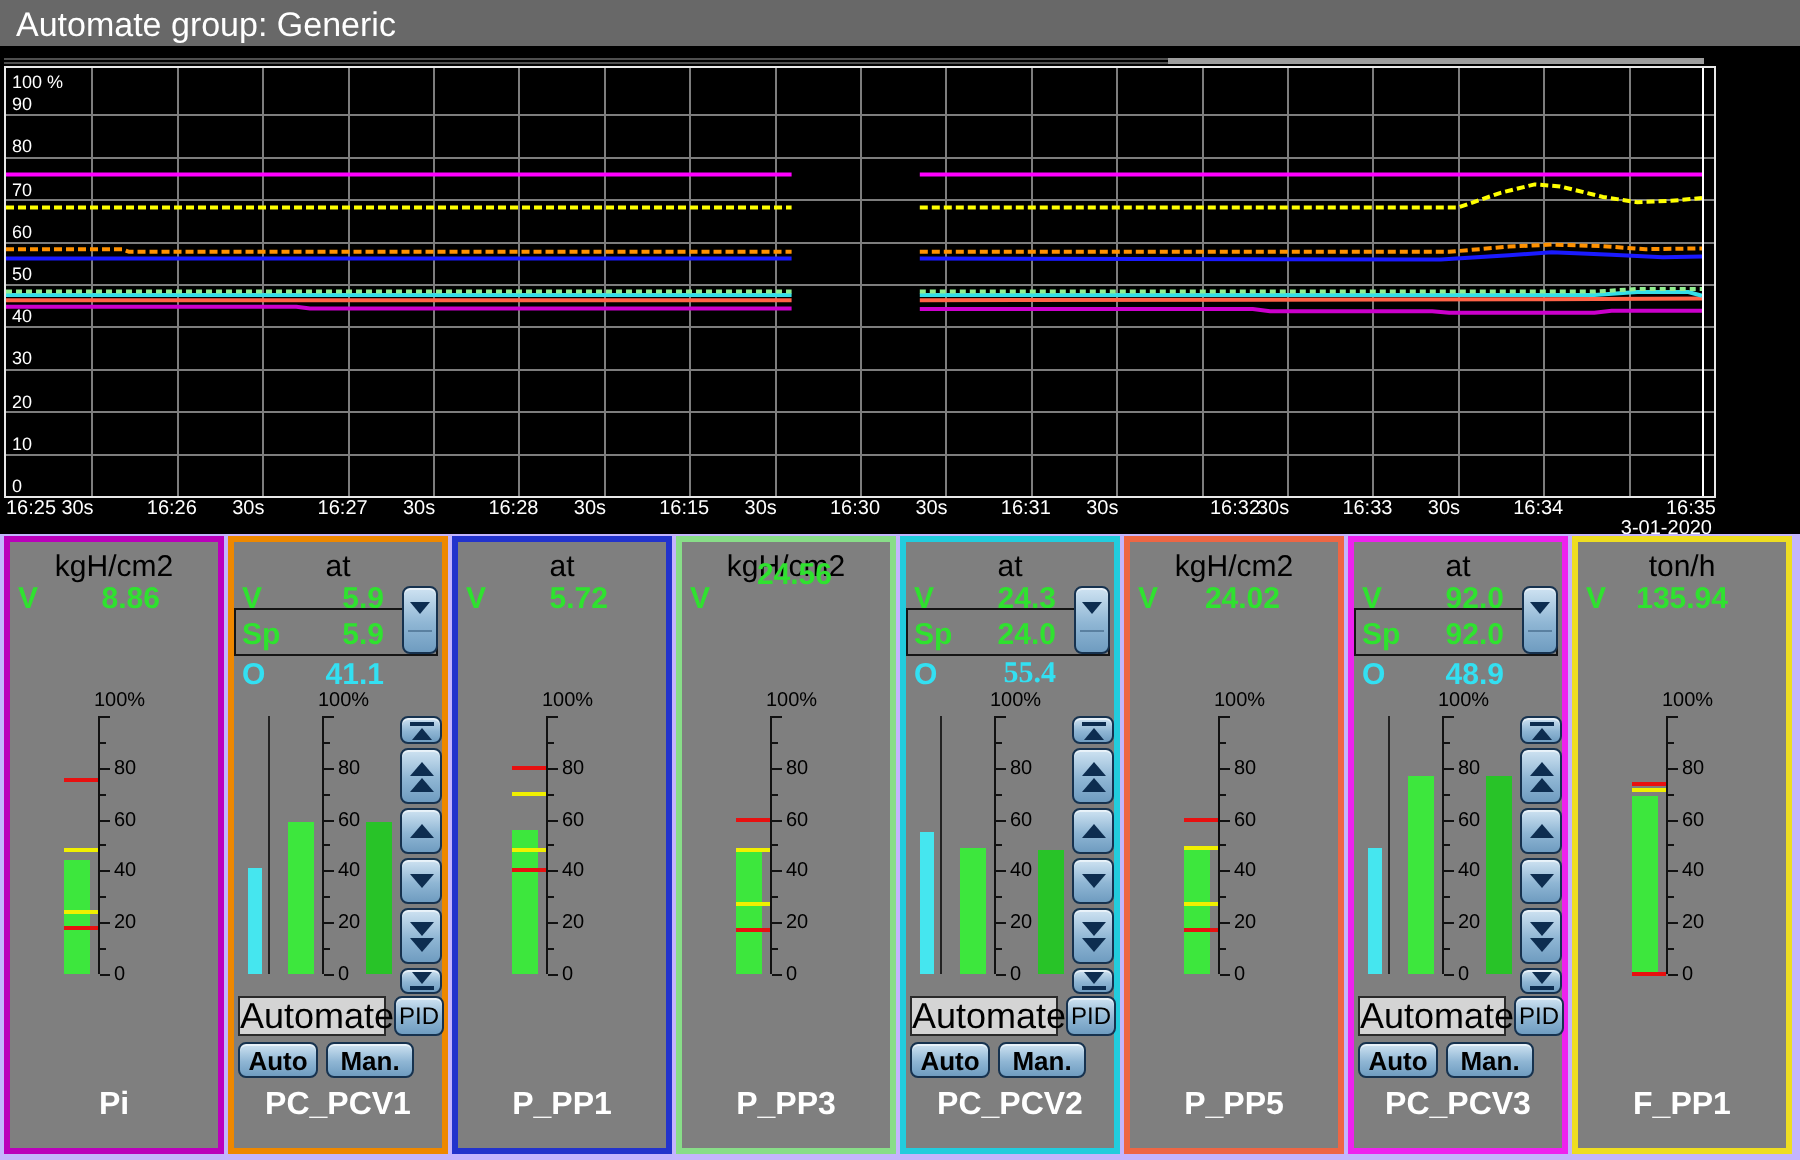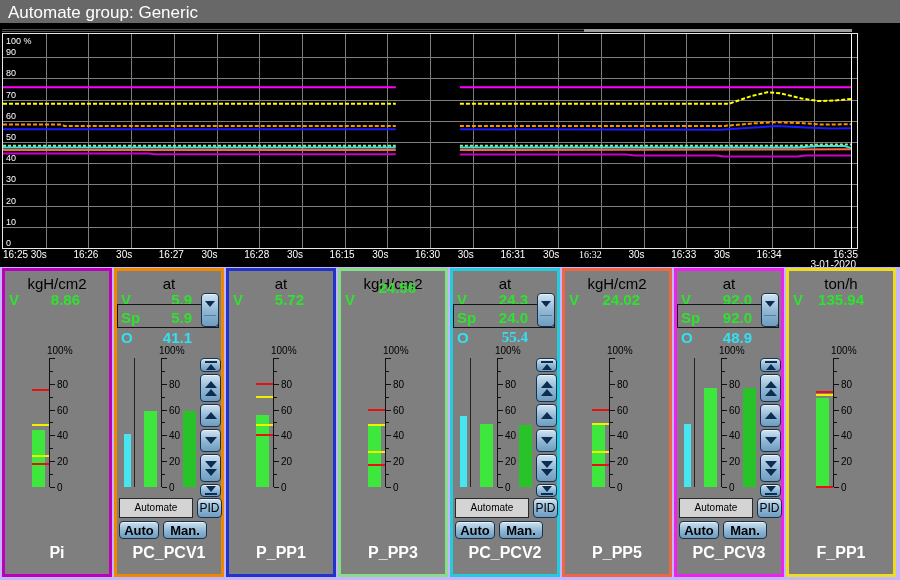--- a/index.html
+++ b/index.html
@@ -27,21 +27,21 @@
   .axis{position:absolute;width:1px;background:#111;}
   .tick{position:absolute;height:1px;background:#111;}
   .slab{position:absolute;font-size:10px;color:#000;line-height:11px;}
   .bar{position:absolute;}
   .mark{position:absolute;left:27px;width:17px;height:2px;z-index:3;}
   .sbtn{background:linear-gradient(180deg,#cfe3f2 0%,#8fb6d4 55%,#6f9cc0 100%);
     border:1px solid #16324f;border-radius:4px;box-shadow:inset 0 1px 0 rgba(255,255,255,.55);
     display:flex;align-items:center;justify-content:center;flex-direction:column;
     color:#000;box-sizing:border-box;cursor:pointer;padding:0;}
   .flatbtn{position:absolute;background:#d4d4d4;border:1px solid #2a2a2a;color:#000;
-    font-size:10px;text-align:center;box-sizing:border-box;}
+    font-size:18px;text-align:center;box-sizing:border-box;}
   .tu{width:0;height:0;border-left:6px solid transparent;border-right:6px solid transparent;border-bottom:7px solid #0d2d50;}
   .td{width:0;height:0;border-left:6px solid transparent;border-right:6px solid transparent;border-top:7px solid #0d2d50;}
   .tus{width:0;height:0;border-left:5px solid transparent;border-right:5px solid transparent;border-bottom:6px solid #0d2d50;}
   .tds{width:0;height:0;border-left:5px solid transparent;border-right:5px solid transparent;border-top:6px solid #0d2d50;}
   .hbar{width:12px;height:2px;background:#0d2d50;}
   .pname{position:absolute;left:0;bottom:12px;width:100%;text-align:center;
     color:#fff;font-size:16px;font-weight:bold;}
   .arrowcol{position:absolute;left:83px;top:87px;width:21px;display:flex;flex-direction:column;gap:2px;}
   .dropbtn{position:absolute;left:84px;top:22px;width:18px;height:34px;z-index:4;}
 </style>
@@ -109,21 +109,21 @@
       <div class="xlab" style="left: 156.8px;">16:27</div>
       <div class="xlab" style="left: 199.5px;">30s</div>
       <div class="xlab" style="left: 242.2px;">16:28</div>
       <div class="xlab" style="left: 284.9px;">30s</div>
       <div class="xlab" style="left: 327.6px;">16:15</div>
       <div class="xlab" style="left: 370.3px;">30s</div>
       <div class="xlab" style="left: 413px;">16:30</div>
       <div class="xlab" style="left: 455.7px;">30s</div>
       <div class="xlab" style="left: 498.4px;">16:31</div>
       <div class="xlab" style="left: 541.1px;">30s</div>
-      <div class="xlab" style="left: 577px; font-family: Liberation Serif, serif;">16:32</div>
+      <div class="xlab" style="left: 603px;">16:32</div>
       <div class="xlab" style="left: 626.5px;">30s</div>
       <div class="xlab" style="left: 669.2px;">16:33</div>
       <div class="xlab" style="left: 711.9px;">30s</div>
       <div class="xlab" style="left: 754.6px;">16:34</div>
       <div class="xlab" style="right: 0px;">16:35</div>
     </div>
   <div class="date">3-01-2020</div>
 </div>
 
 <div class="panels" id="panels">

